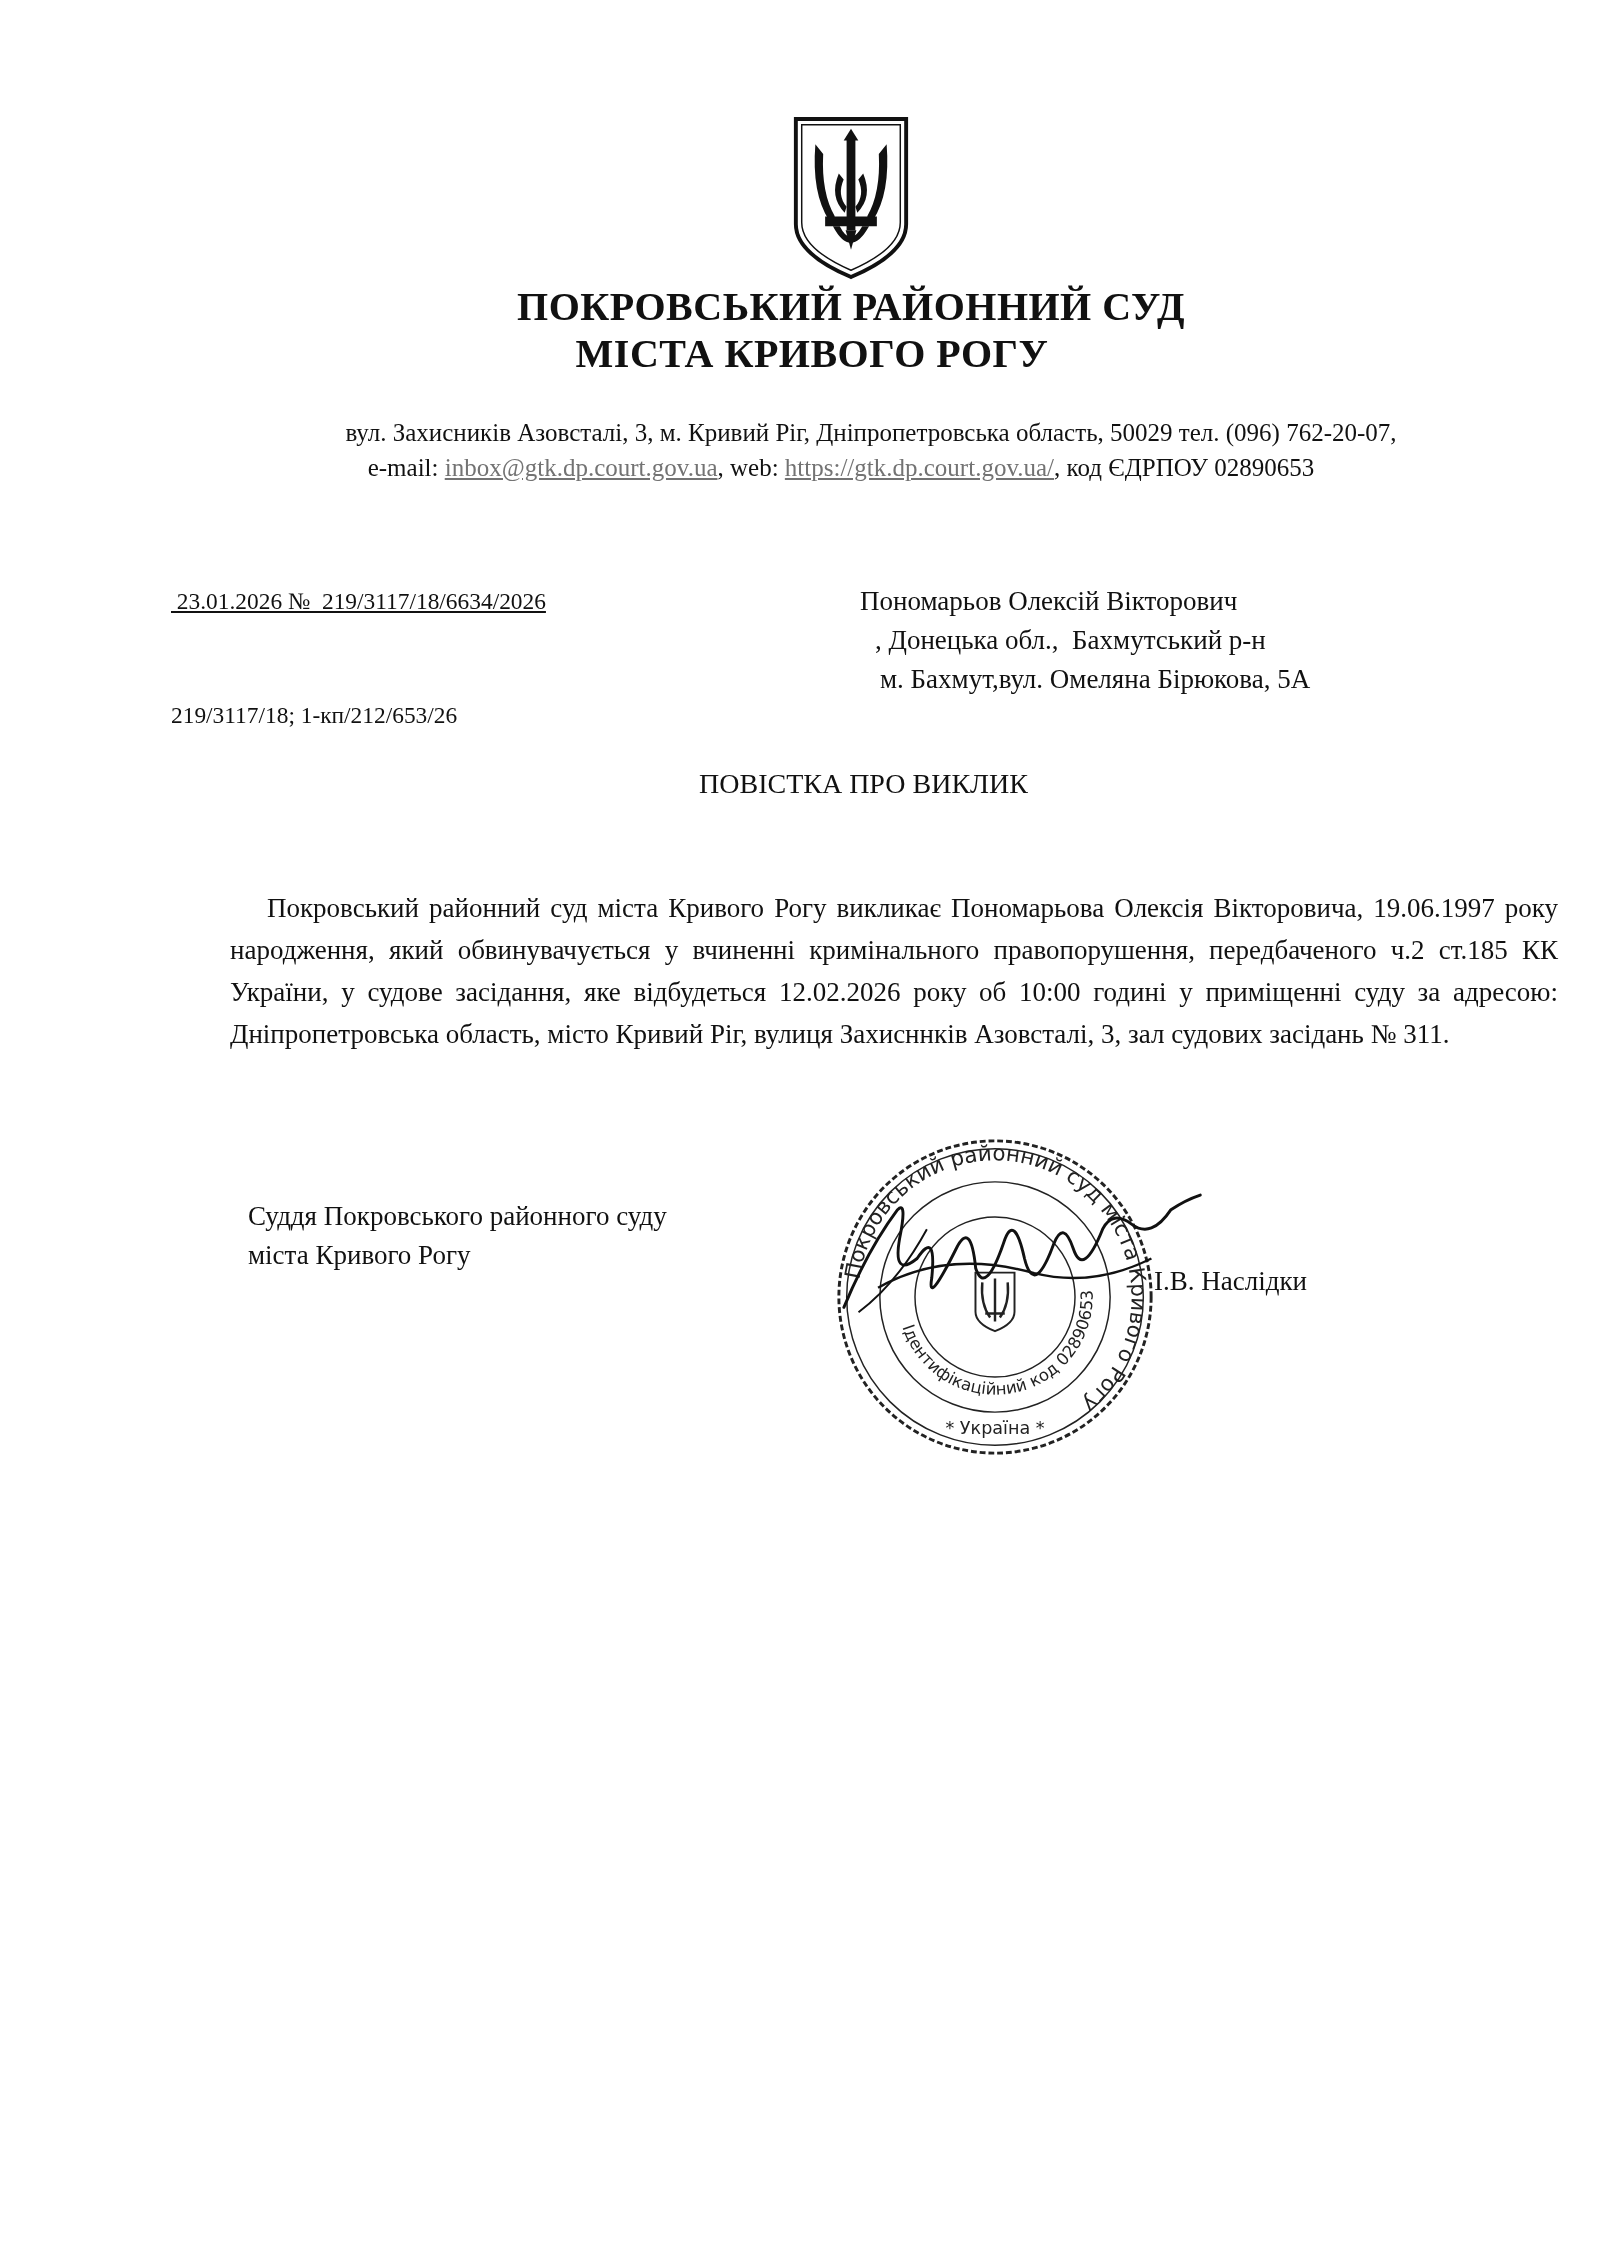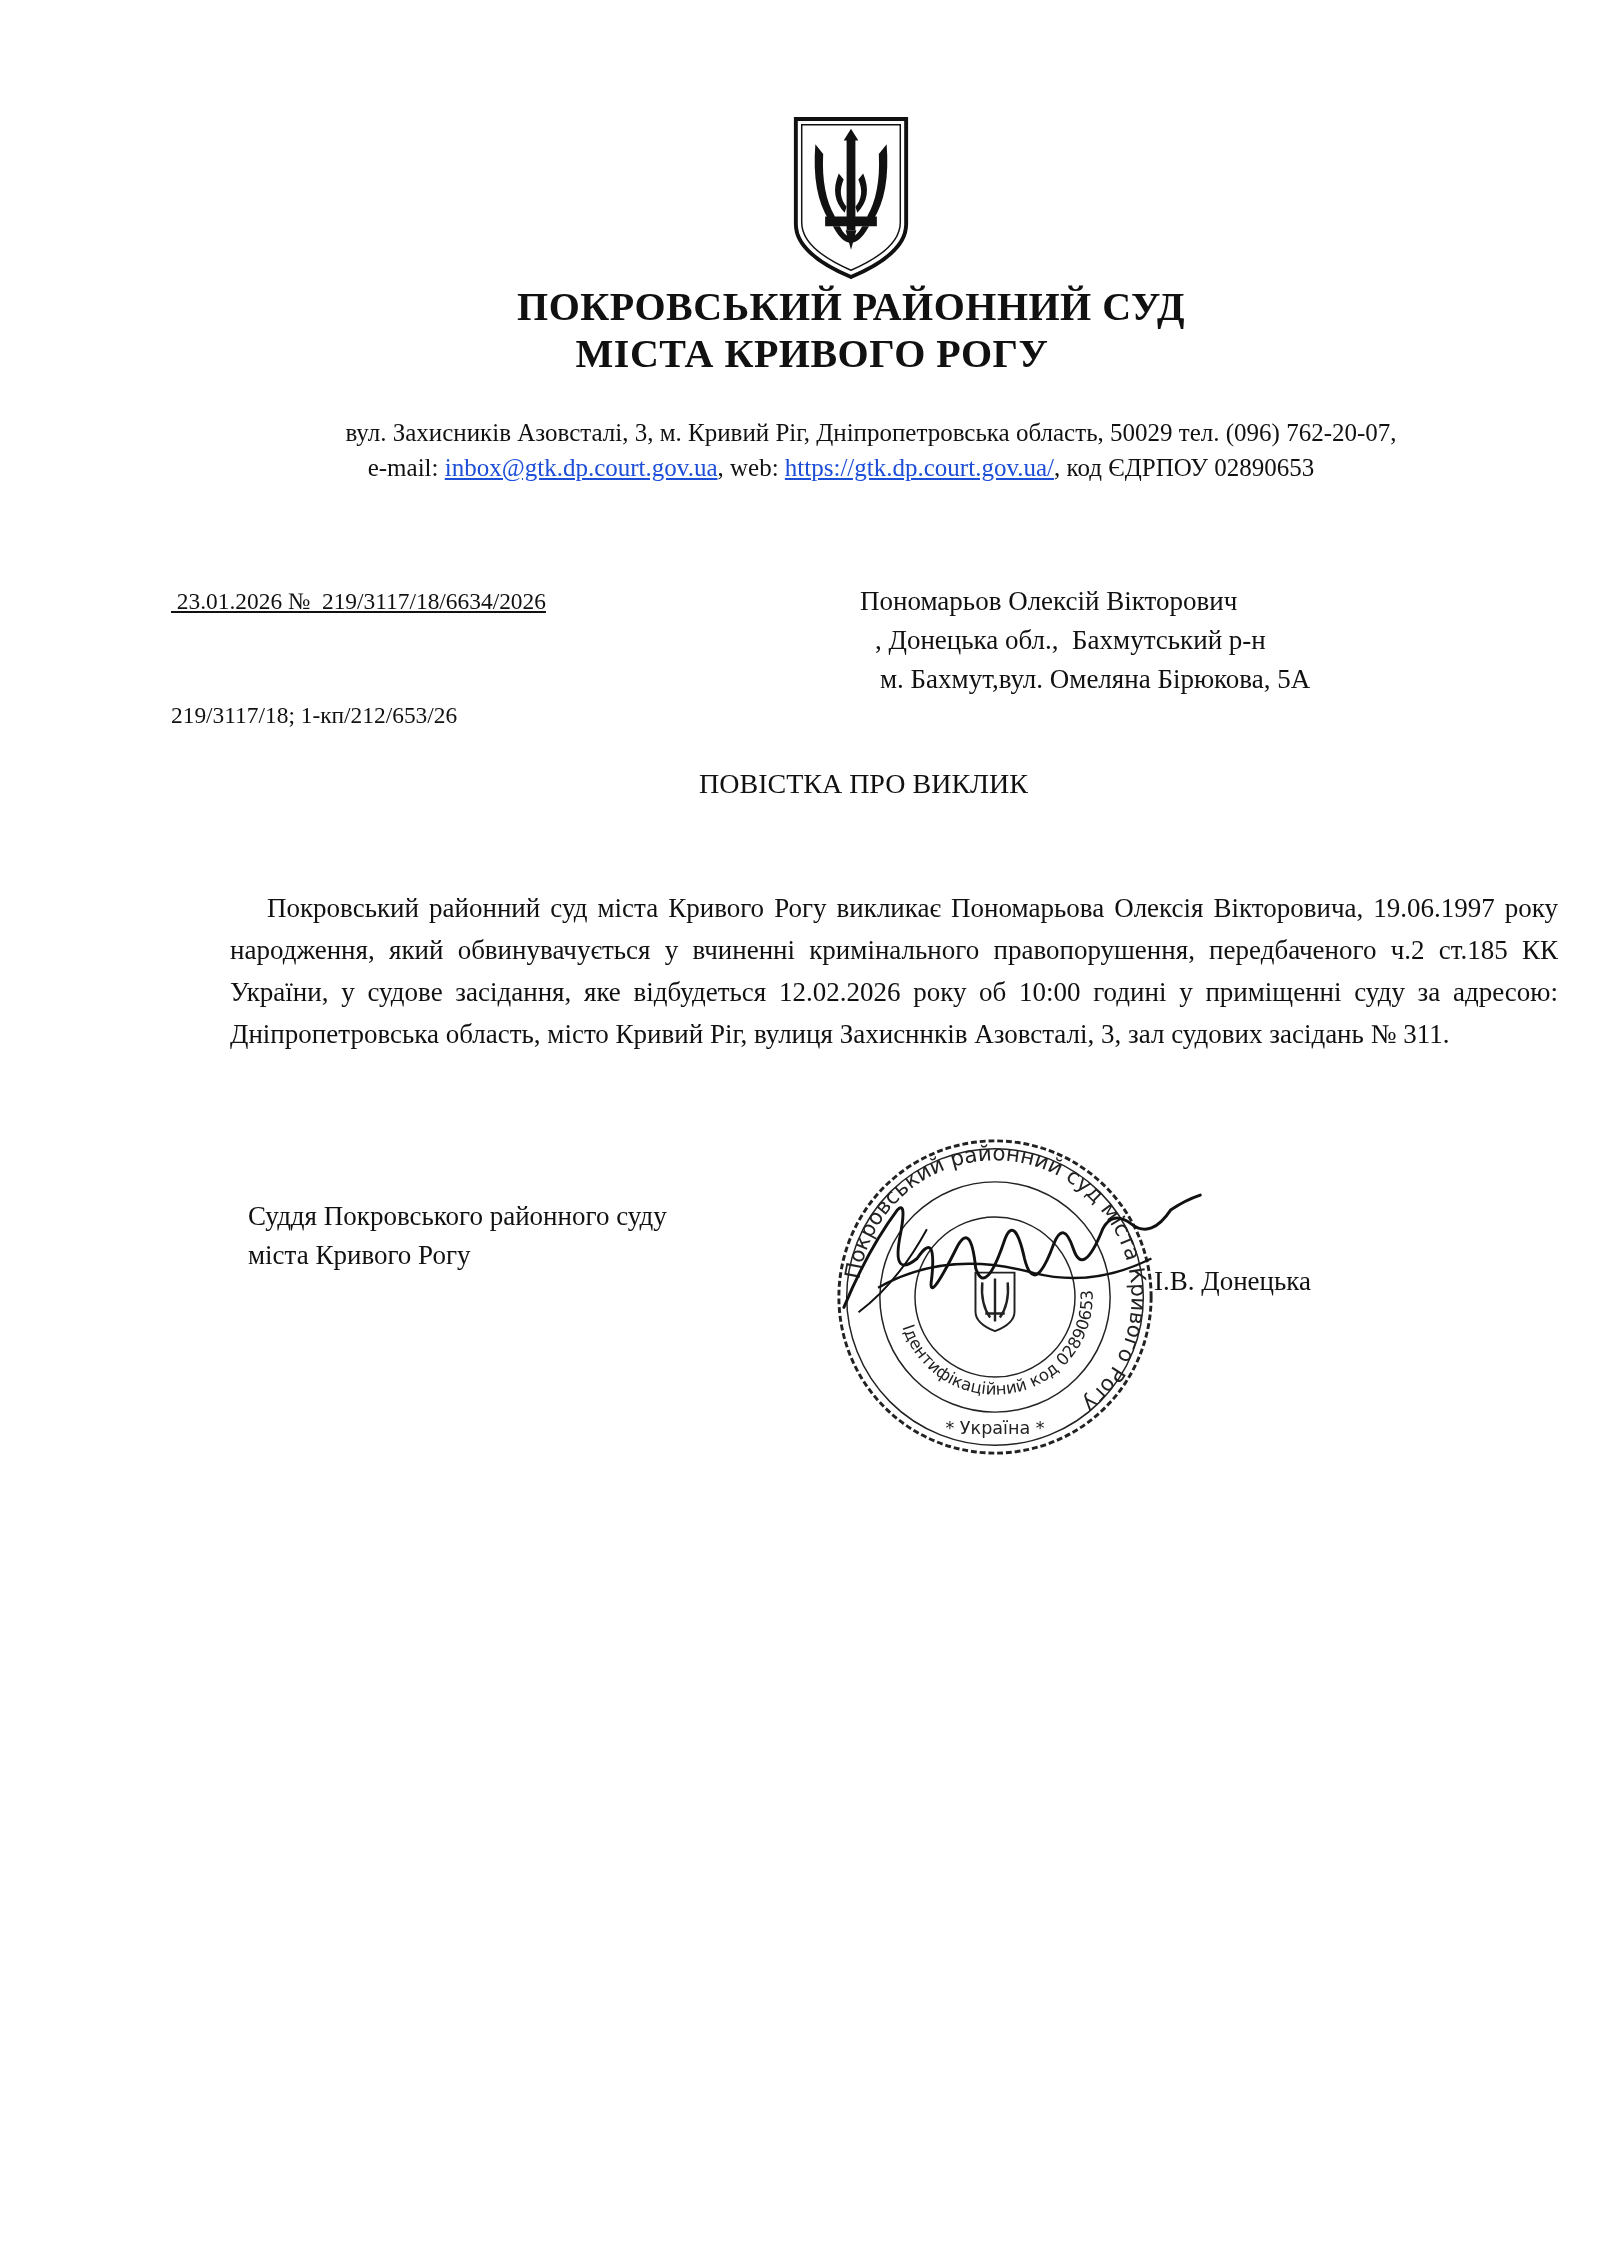--- a/index.html
+++ b/index.html
@@ -41,21 +41,21 @@
       left: 0;
       width: 1624px;
       text-align: center;
       font-size: 25px;
       line-height: 34px;
     }
     .contacts.l1 { top: 416px; left: 59px; }
     .contacts.l2 { top: 451px; left: 29px; }
     .contacts a, .contacts .u {
       text-decoration: underline;
-      color: #1d4ed8;
+      color: #737373;
     }
 
     .outgoing {
       left: 171px;
       top: 588px;
       font-size: 23.4px;
       text-decoration: underline;
       white-space: pre;
     }
     .case-ref {
@@ -201,14 +201,14 @@
 </div>
 
 <div class="abs signature">
   <svg width="371" height="137" viewBox="0 0 380 140" xmlns="http://www.w3.org/2000/svg">
     <path d="M5 120 Q30 60 60 20 Q70 10 62 50 Q55 90 80 70 Q100 40 95 90 Q90 120 120 60 Q135 30 140 80 Q150 110 170 50 Q180 25 190 70 Q200 110 220 55 Q230 30 240 60 Q250 90 270 40 Q280 20 300 35 Q320 50 340 20 Q355 10 370 5" fill="none" stroke="#111" stroke-width="3" stroke-linecap="round"></path>
     <path d="M40 100 Q110 60 200 85 Q260 100 320 70" fill="none" stroke="#111" stroke-width="2.5"></path>
     <path d="M20 125 Q60 95 90 40" fill="none" stroke="#111" stroke-width="2"></path>
   </svg>
 </div>
 
-<div class="abs sign-name">І.В. Донецька</div>
+<div class="abs sign-name">І.В. Наслідки</div>
 
 
 </body></html>

